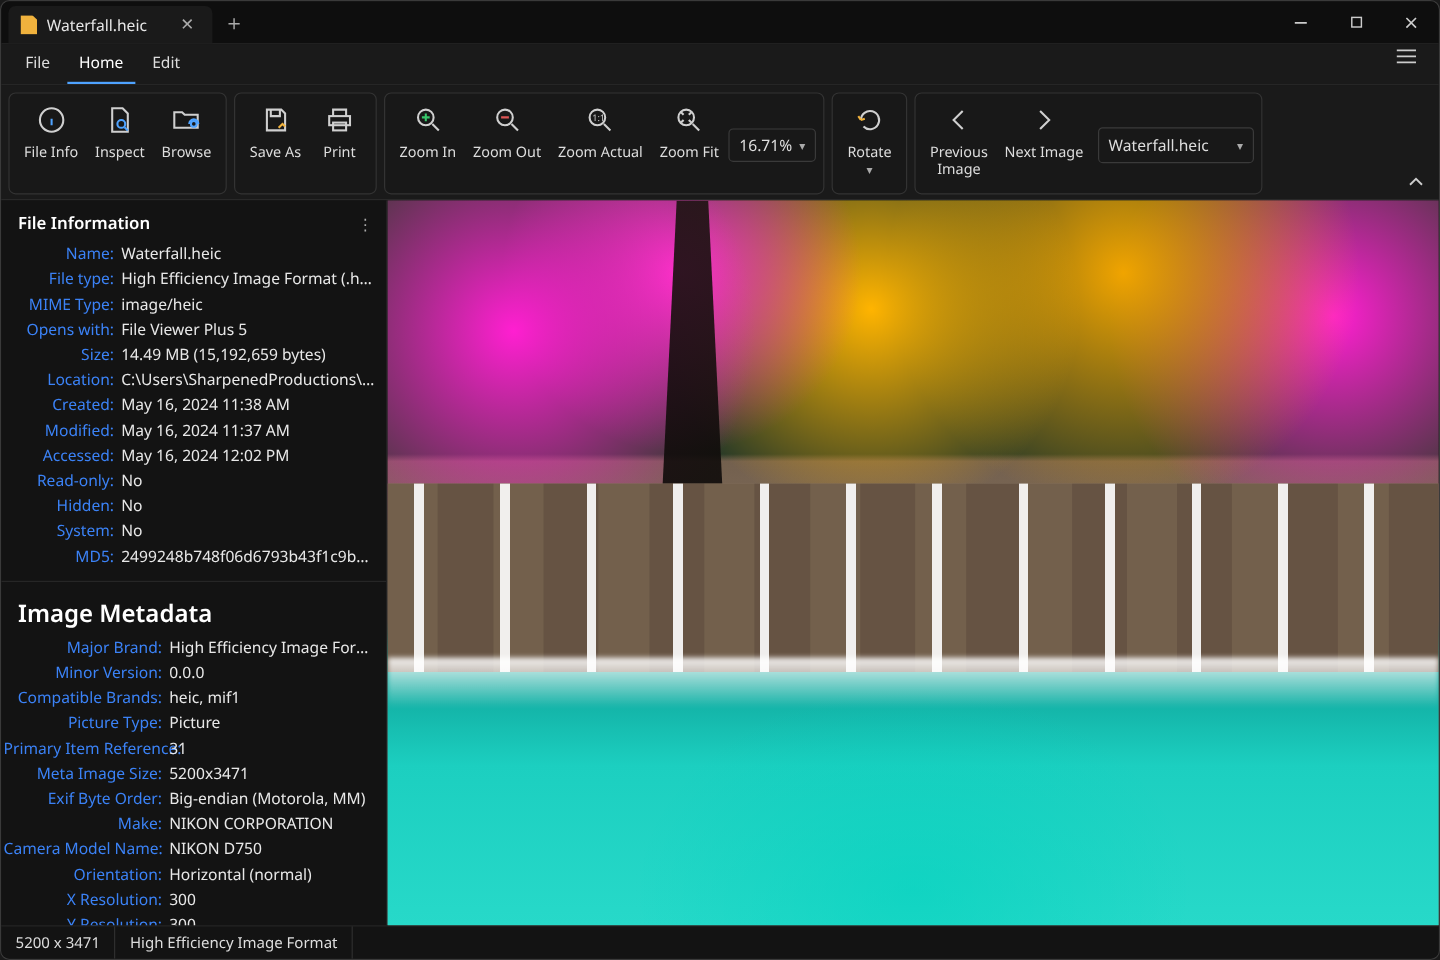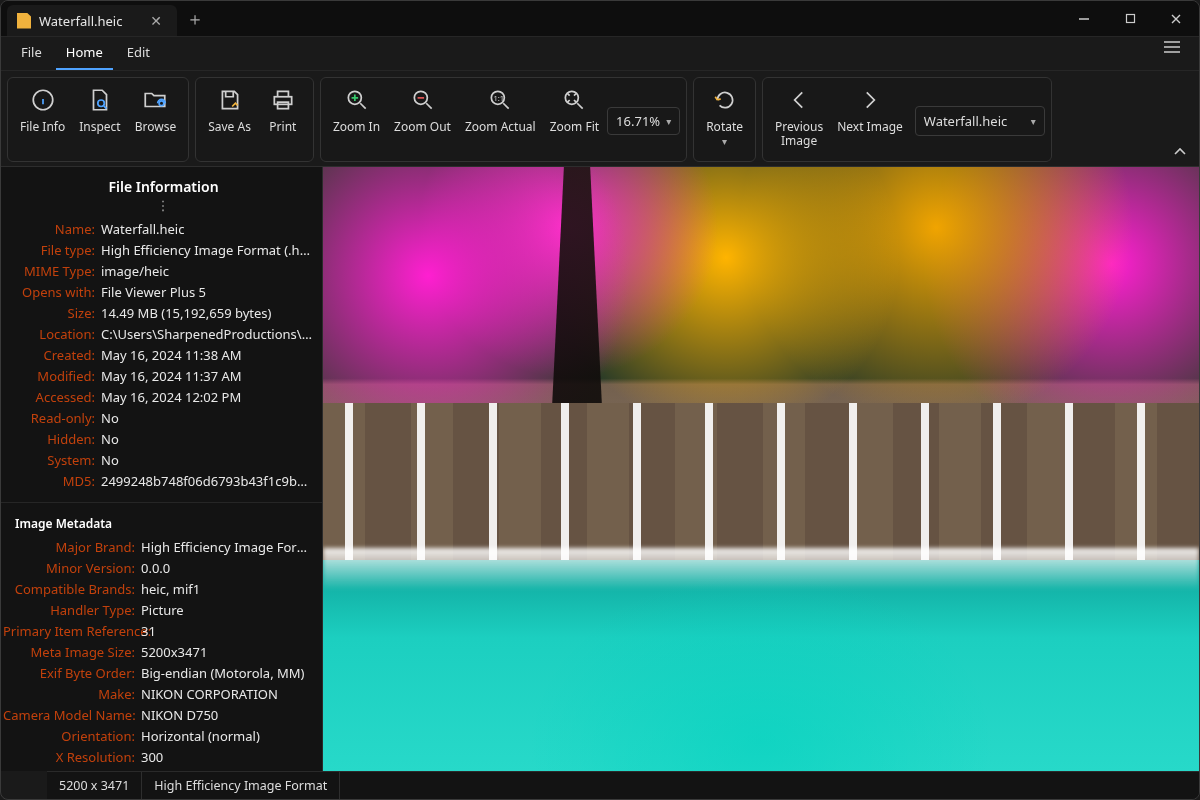--- a/index.html
+++ b/index.html
@@ -102,37 +102,36 @@
   
   .side {
     width:322px; min-width:322px; background:#131313;
     border-right:1px solid #2b2b2b; overflow:hidden;
     display:flex; flex-direction:column;
     position:relative;
   }
   .sidehdr {
     display:flex;align-items:center;justify-content:space-between;
     padding:10px 10px 4px 14px;
-    flex-direction:column;
   }
   .sidehdr-title{font-weight:600;color:#fff;font-size:14px;}
   .kebab{color:#aaa;cursor:pointer;letter-spacing:1px;}
   .grid {
     display:grid;
     grid-template-columns: 92px 1fr;
     column-gap:6px; row-gap:3px;
     padding:2px 8px 6px 2px;
     font-size:13px;
   }
-  .klabel{ text-align:right; color:#c2410c; white-space:nowrap;}
+  .klabel{ text-align:right; color:#3b82f6; white-space:nowrap;}
   .kvalue{ color:#e8e8e8; white-space:nowrap; overflow:hidden; text-overflow:ellipsis;}
   .panel-section{ padding-bottom:6px;}
   .panel-section + .panel-section{ border-top:1px solid #262626; padding-top:6px;}
   .section-title{
-    padding:6px 10px 4px 14px; font-weight:600; color:#fff; font-size:12px;
+    padding:6px 10px 4px 14px; font-weight:600; color:#fff; font-size:20px;
   }
   .grid.wide{ grid-template-columns: 132px 1fr; }
   
   .viewport{
     flex:1; background:#101010;
     display:flex;align-items:stretch;justify-content:stretch;
     padding:0; position:relative;
   }
   .image-canvas{
     flex:1;
@@ -168,21 +167,21 @@
   .foam{position:absolute;left:0;right:0;top:63%;height:7%;
     background:linear-gradient(to bottom, rgba(255,255,255,.9), rgba(255,255,255,0));
     filter:blur(2px);}
   .darktree{position:absolute;left:24%;top:0;width:10%;height:44%;
     background:linear-gradient(#1b1310,#0d0a09);
     clip-path:polygon(35% 0,65% 0,80% 100%,20% 100%);
     opacity:.9;}
   
   .status{
     height:28px; background:#131313; border-top:1px solid #2a2a2a;
-    display:flex;align-items:flex-start; gap:0; font-size:12.5px; color:#ddd;margin-left:46px;
+    display:flex;align-items:flex-start; gap:0; font-size:12.5px; color:#ddd;
   }
   .status .cell{
     padding:0 12px; height:100%; display:flex;align-items:center;
     border-right:1px solid #2e2e2e;
   }
 </style>
 </head>
 <body>
 
 <div class="titlebar">
@@ -411,21 +410,21 @@
 
     <div class="panel-section">
       <div class="section-title">Image Metadata</div>
       <div class="grid wide" id="meta-grid">
           <div class="klabel">Major Brand:</div>
           <div class="kvalue">High Efficiency Image Format …</div>
           <div class="klabel">Minor Version:</div>
           <div class="kvalue">0.0.0</div>
           <div class="klabel">Compatible Brands:</div>
           <div class="kvalue">heic, mif1</div>
-          <div class="klabel">Handler Type:</div>
+          <div class="klabel">Picture Type:</div>
           <div class="kvalue">Picture</div>
           <div class="klabel">Primary Item Reference:</div>
           <div class="kvalue">31</div>
           <div class="klabel">Meta Image Size:</div>
           <div class="kvalue">5200x3471</div>
           <div class="klabel">Exif Byte Order:</div>
           <div class="kvalue">Big-endian (Motorola, MM)</div>
           <div class="klabel">Make:</div>
           <div class="kvalue">NIKON CORPORATION</div>
           <div class="klabel">Camera Model Name:</div>

